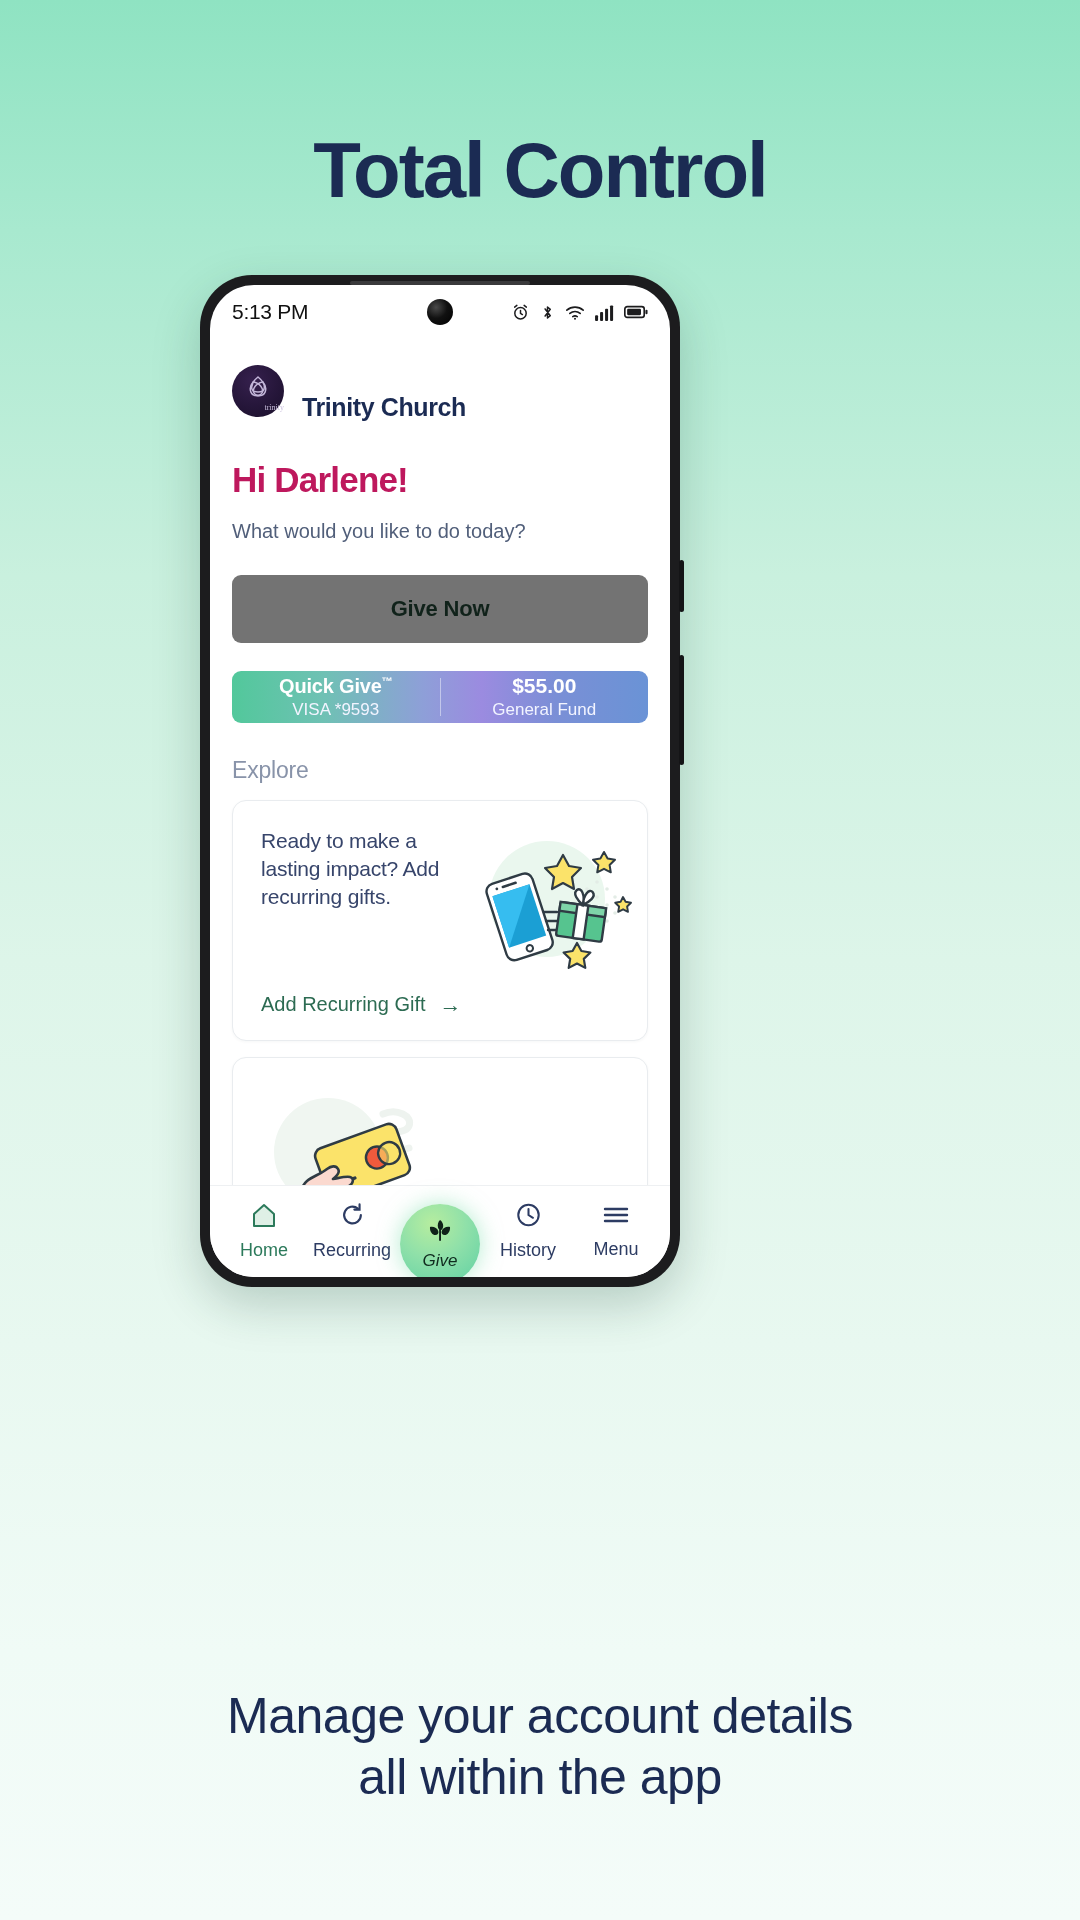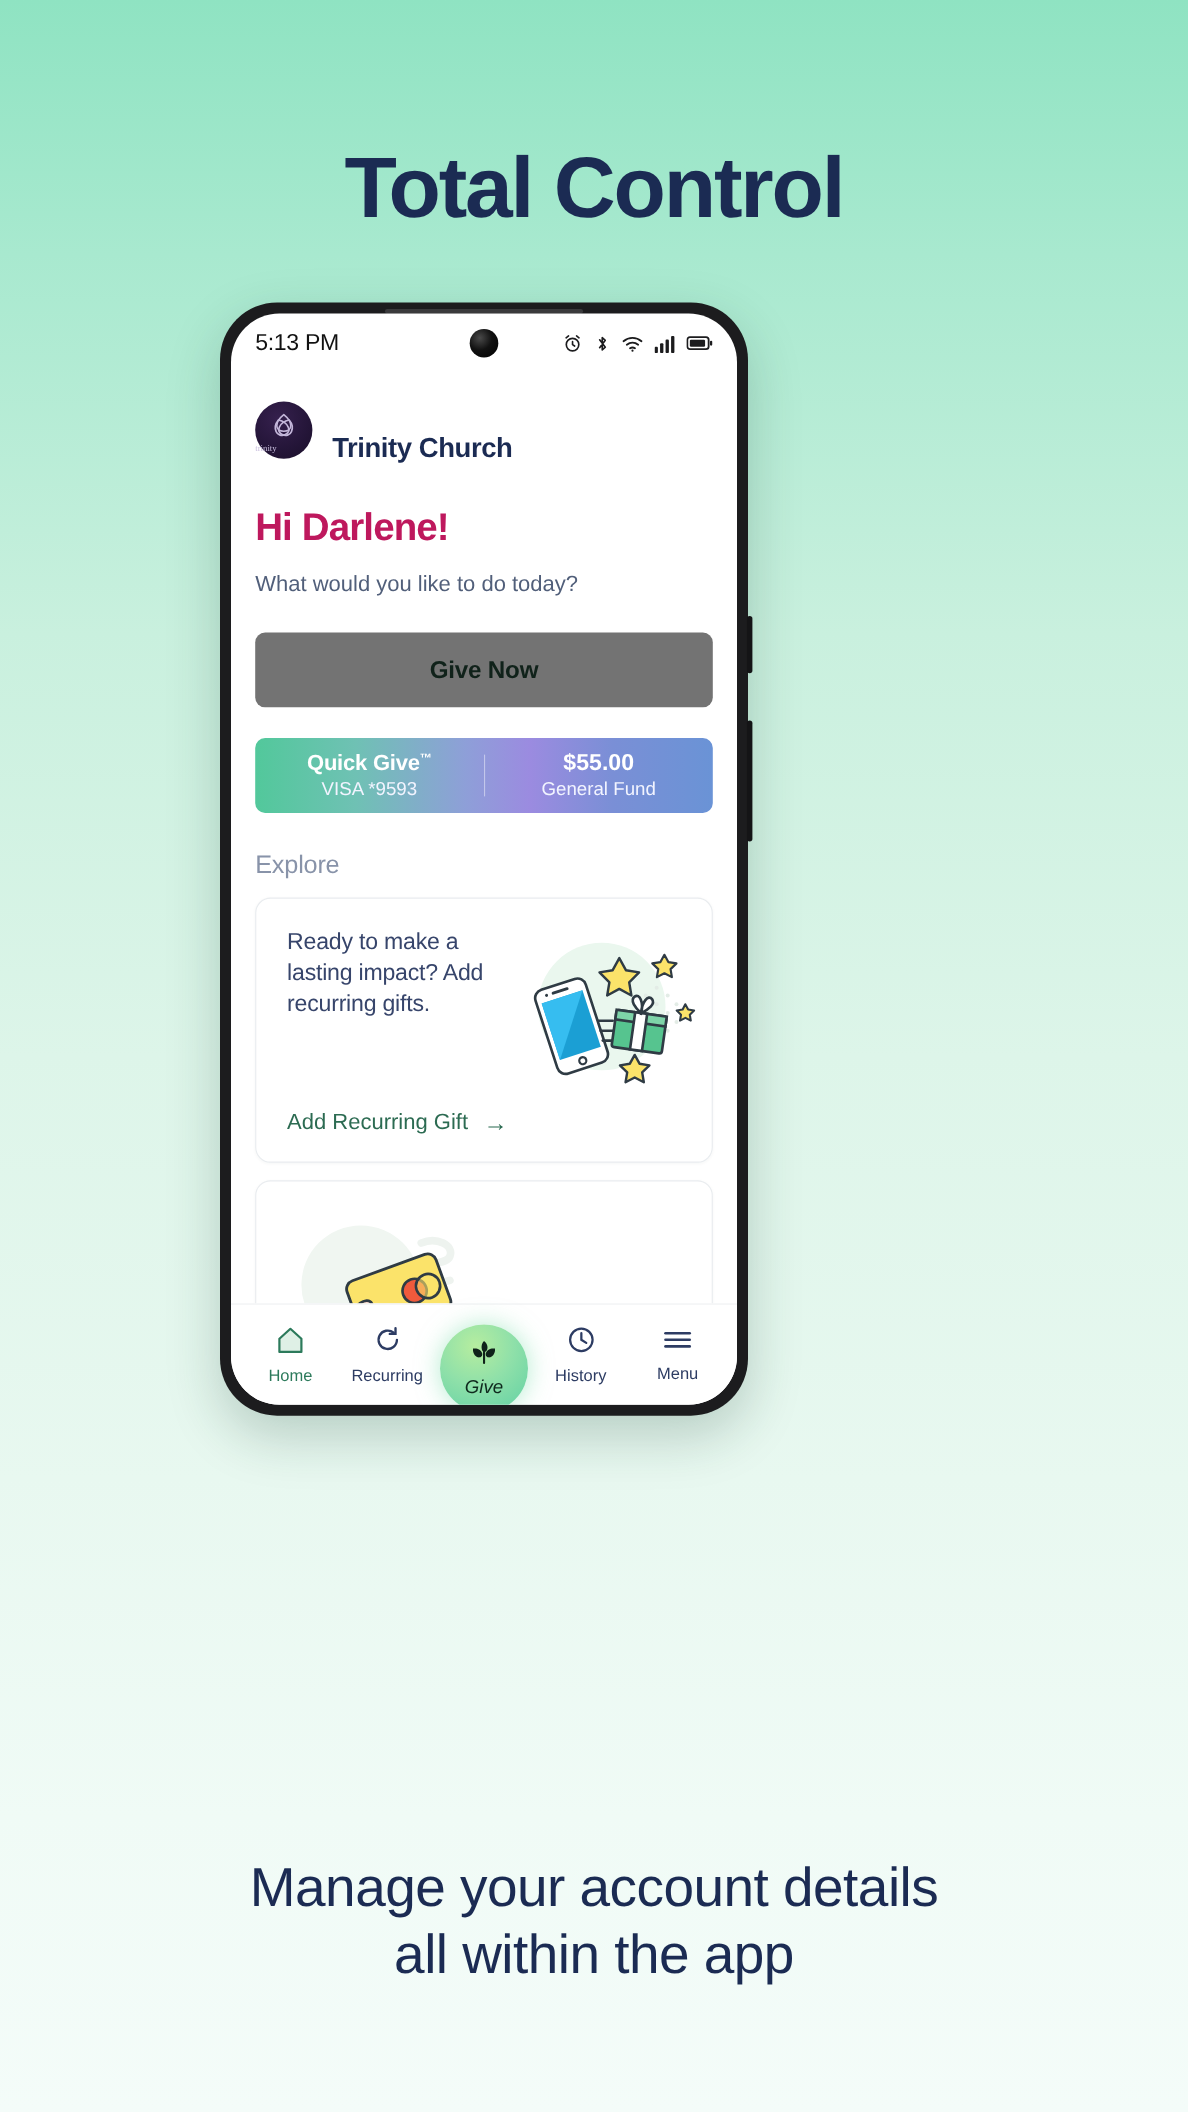--- a/index.html
+++ b/index.html
@@ -69,36 +69,36 @@
 
   .org-row { display:flex; align-items:center; gap:18px; margin-top:20px; }
   .org-logo {
     width:52px; height:52px; border-radius:50%;
     background:radial-gradient(circle at 40% 30%, #35204d 0%, #241538 60%, #1a0f29 100%);
     display:flex; flex-direction:column; align-items:center; justify-content:center;
     flex:none; position:relative;
   }
   .org-logo svg { position:absolute; top:6px; left:50%; transform:translateX(-50%); }
   .org-logo .lg-txt {
-    position:absolute; bottom:5px; left:0; width:100%; text-align:left;
+    position:absolute; bottom:5px; left:0; width:100%; text-align:right;
     font-size:8px; color:#c9bedd; font-family:"Liberation Serif", serif;
   }
   .org-name { font-size:25px; font-weight:bold; color:#1b2b53; letter-spacing:-.4px;margin-top:34px; }
 
   .greeting { margin-top:38px; font-size:35px; font-weight:bold; color:#be185d; letter-spacing:-.8px; }
   .subgreeting { margin-top:20px; font-size:20px; color:#515f7a; }
 
   .give-now {
     margin-top:32px; width:100%; height:68px; border:none; border-radius:9px;
     background:#737373; color:#10221a; font-size:22px; font-weight:bold;
     font-family:inherit; cursor:pointer; letter-spacing:-.2px;
   }
 
   .quick-give {
-    margin-top:28px; width:100%; height:68px; border-radius:9px;
+    margin-top:28px; width:100%; height:52px; border-radius:9px;
     background:linear-gradient(90deg,#52c89b 0%, #6fc1b4 22%, #8e9fd8 46%, #9b8be0 60%, #7a8fd6 78%, #6a93d6 100%);
     display:flex; align-items:center; color:#fff; position:relative;
   }
   .qg-left { flex:1; text-align:center; }
   .qg-right { flex:1; text-align:center; }
   .qg-divider { width:1px; height:38px; background:rgba(255,255,255,.45); }
   .qg-title { font-size:20px; font-weight:bold; letter-spacing:-.2px; }
   .qg-title sup { font-size:11px; vertical-align:super; }
   .qg-sub { font-size:17px; margin-top:2px; color:#f2f4ff; }
   .qg-amount { font-size:21px; font-weight:bold; }
@@ -123,21 +123,21 @@
 
   
   .bottomnav {
     position:absolute; left:0; right:0; bottom:0; height:92px;
     background:#fff; border-top:1px solid #eef0f2;
     display:flex; align-items:center; justify-content:space-around;
     padding:0 10px;
   }
   .nav-item {
     display:flex; flex-direction:column; align-items:center; gap:7px;
-    font-size:15px; color:#2d3c63; width:80px; cursor:pointer;
+    font-size:18px; color:#2d3c63; width:80px; cursor:pointer;
   }
   .nav-item.active { color:#2c7a5b; }
   .nav-give {
     position:relative; width:80px; display:flex; flex-direction:column;
     align-items:center; justify-content:center; cursor:pointer;
   }
   .nav-give .bubble {
     position:absolute; top:-28px; left:50%; transform:translateX(-50%);
     width:80px; height:80px; border-radius:50%;
     background:radial-gradient(circle at 40% 25%, #b6ed9f 0%, #8fe0a9 45%, #5fd0a4 100%);

